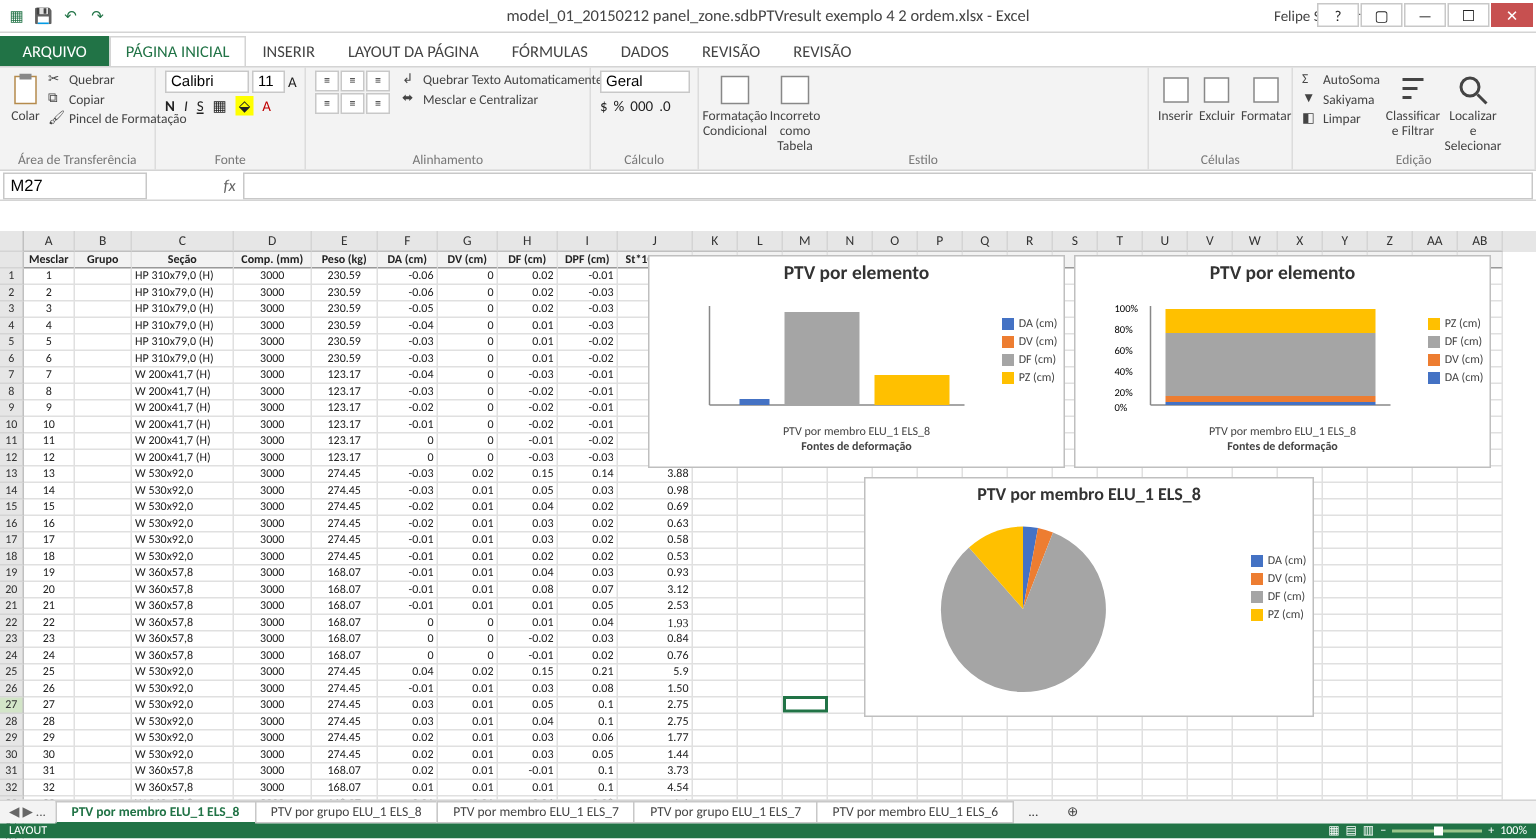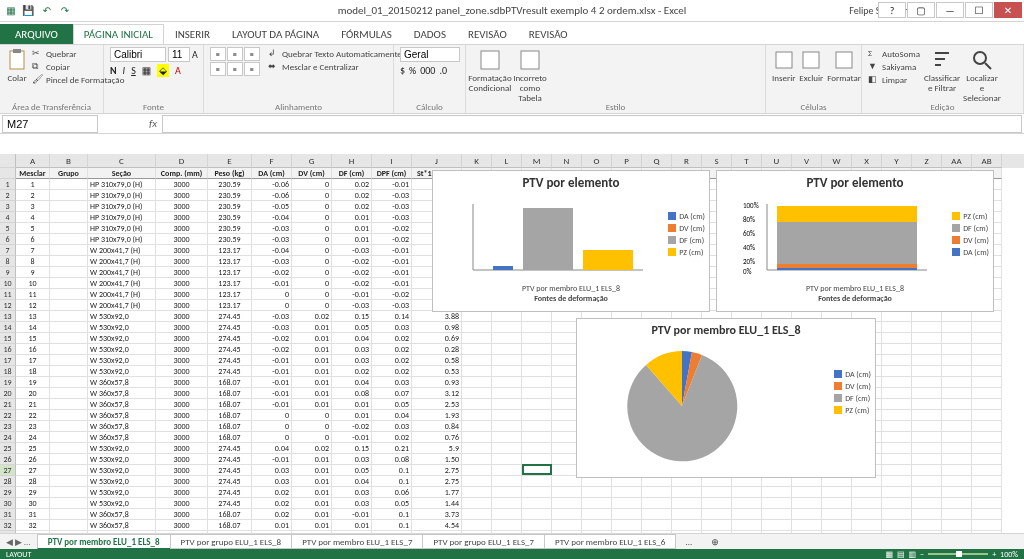--- a/index.html
+++ b/index.html
@@ -830,21 +830,21 @@
         <div class="row">
           <div class="cell ctr" style="width: 34px;">16</div>
           <div class="cell" style="width: 38px;"></div>
           <div class="cell" style="width: 68px;">W 530x92,0</div>
           <div class="cell ctr" style="width: 52px;">3000</div>
           <div class="cell ctr" style="width: 44px;">274.45</div>
           <div class="cell num" style="width: 40px;">-0.02</div>
           <div class="cell num" style="width: 40px;">0.01</div>
           <div class="cell num" style="width: 40px;">0.03</div>
           <div class="cell num" style="width: 40px;">0.02</div>
-          <div class="cell num" style="width: 50px;">0.28</div>
+          <div class="cell num" style="width: 50px;">0.63</div>
           <div class="cell" style="width: 30px;"></div>
           <div class="cell" style="width: 30px;"></div>
           <div class="cell" style="width: 30px;"></div>
           <div class="cell" style="width: 30px;"></div>
           <div class="cell" style="width: 30px;"></div>
           <div class="cell" style="width: 30px;"></div>
           <div class="cell" style="width: 30px;"></div>
           <div class="cell" style="width: 30px;"></div>
           <div class="cell" style="width: 30px;"></div>
           <div class="cell" style="width: 30px;"></div>
@@ -1010,21 +1010,21 @@
         <div class="row">
           <div class="cell ctr" style="width: 34px;">22</div>
           <div class="cell" style="width: 38px;"></div>
           <div class="cell" style="width: 68px;">W 360x57,8</div>
           <div class="cell ctr" style="width: 52px;">3000</div>
           <div class="cell ctr" style="width: 44px;">168.07</div>
           <div class="cell num" style="width: 40px;">0</div>
           <div class="cell num" style="width: 40px;">0</div>
           <div class="cell num" style="width: 40px;">0.01</div>
           <div class="cell num" style="width: 40px;">0.04</div>
-          <div class="cell num" style="width: 50px;">1.93</div>
+          <div class="cell num" style="width: 50px; font-family: Liberation Serif, serif;">1.93</div>
           <div class="cell" style="width: 30px;"></div>
           <div class="cell" style="width: 30px;"></div>
           <div class="cell" style="width: 30px;"></div>
           <div class="cell" style="width: 30px;"></div>
           <div class="cell" style="width: 30px;"></div>
           <div class="cell" style="width: 30px;"></div>
           <div class="cell" style="width: 30px;"></div>
           <div class="cell" style="width: 30px;"></div>
           <div class="cell" style="width: 30px;"></div>
           <div class="cell" style="width: 30px;"></div>

